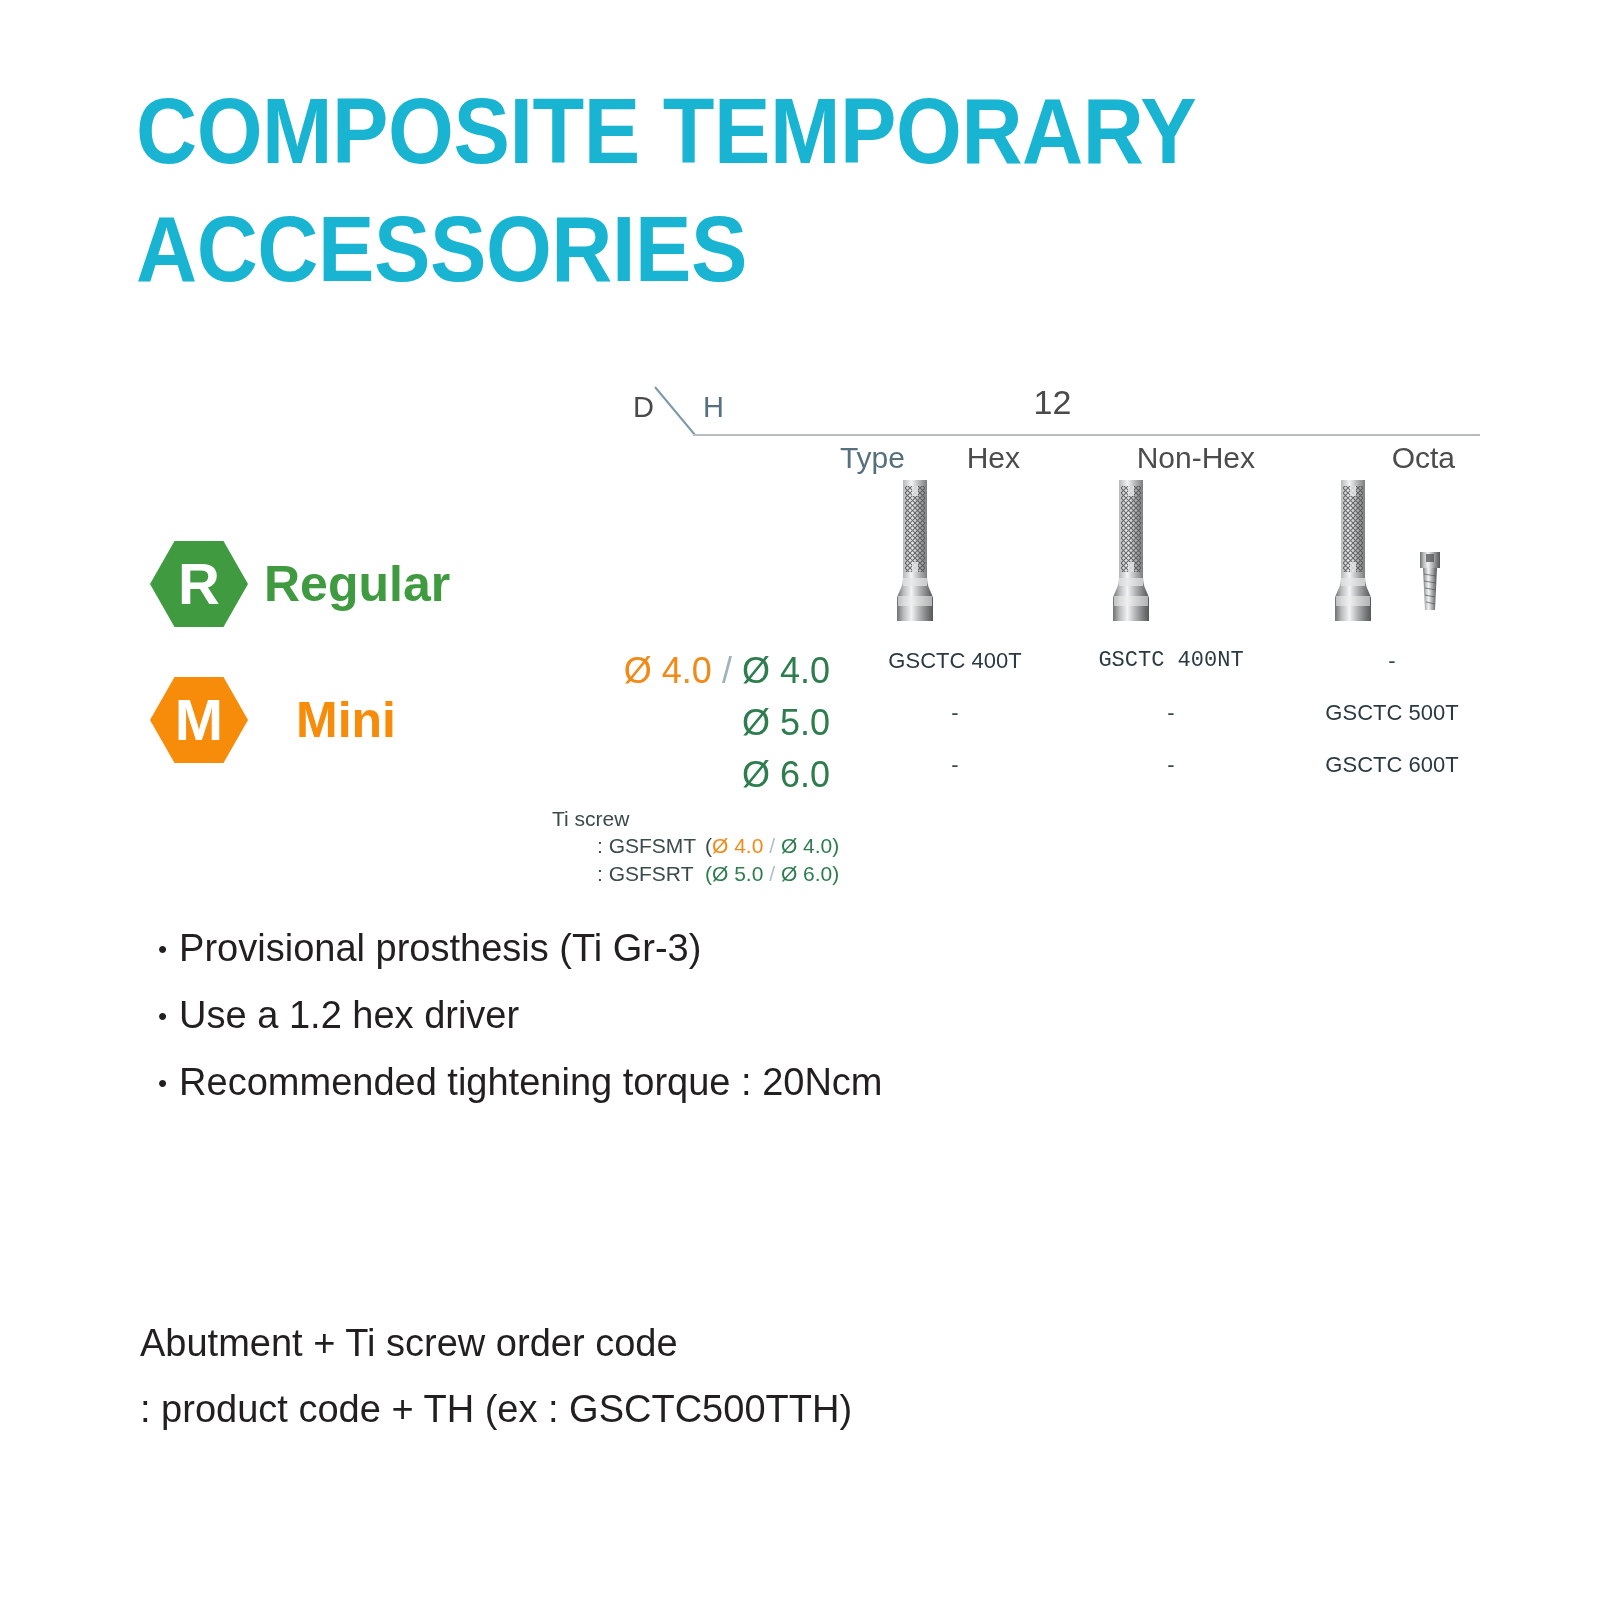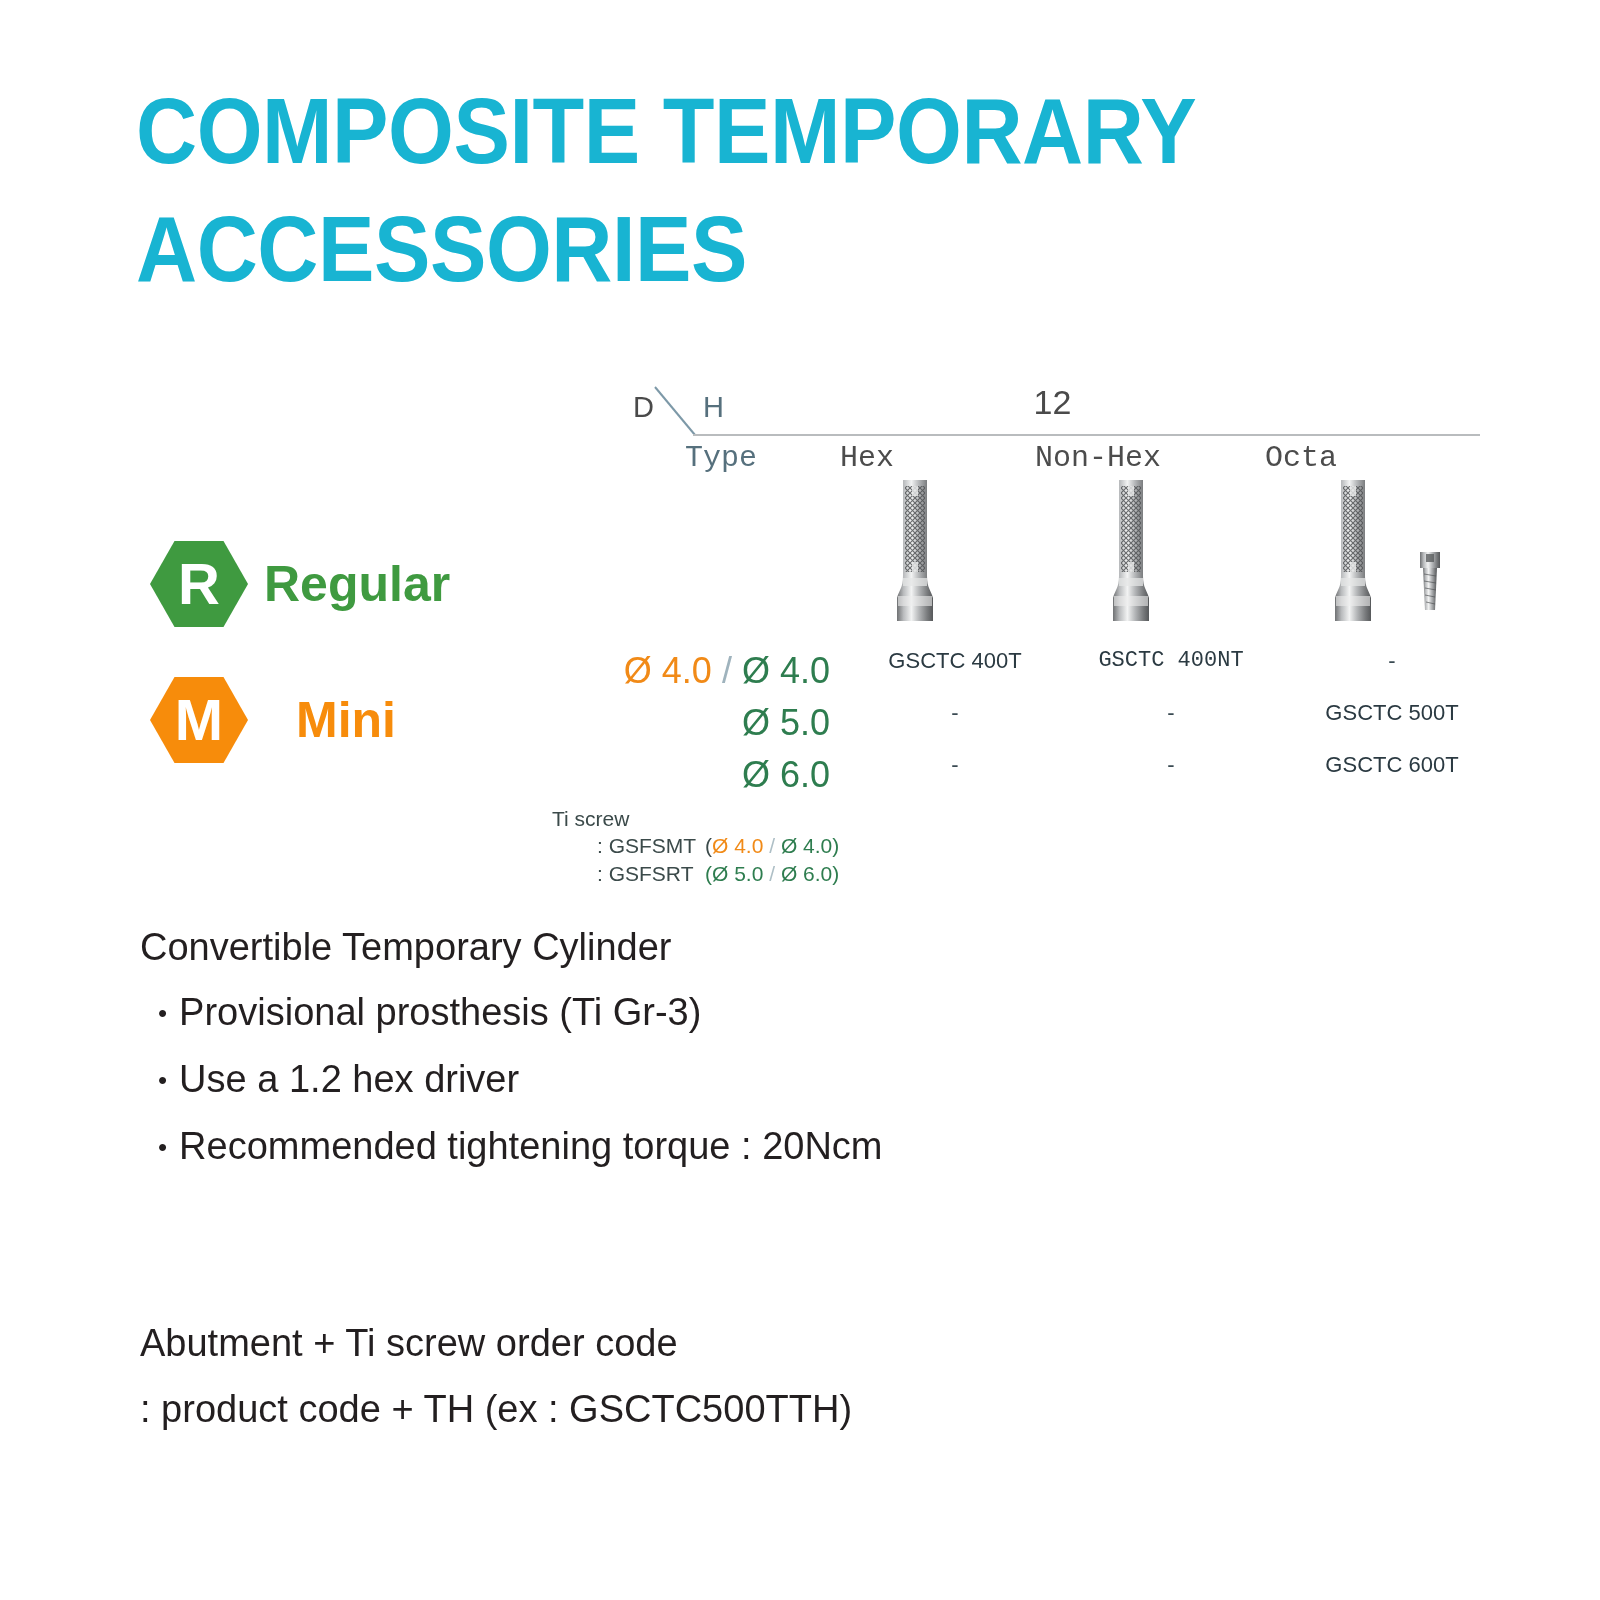--- a/index.html
+++ b/index.html
@@ -85,22 +85,22 @@
     font-family: "Liberation Sans", sans-serif;
   }
   #head-rule {
     position: absolute; left: 68px; top: 49px;
     width: 787px; height: 0;
     border-top: 2px solid #b9bcbe;
   }
   .col-head {
     position: absolute; top: 56px;
     font-size: 30px; color: #4c4c4c;
-    font-family: Liberation Mono, monospace;
-    text-align: left;
+    font-family: Liberation Sans, sans-serif;
+    text-align: right;
     white-space: nowrap;
   }
   #ch-type { color: #56707d; }
 
   
   #images-row { position: absolute; left: 0; top: 470px; width: 1600px; height: 170px; }
   .cyl {
     position: absolute;
     width: 50px; height: 145px;
     top: 8px;
@@ -302,21 +302,20 @@
   <div class="tn-line">
     <span class="tn-code">: GSFSMT</span><span>(</span><span class="tn-orange">Ø 4.0</span> <span class="tn-gray">/</span> <span class="tn-green">Ø 4.0</span><span class="tn-green">)</span>
   </div>
 
   <div class="tn-line">
     <span class="tn-code">: GSFSRT</span><span class="tn-green">(</span><span class="tn-green">Ø 5.0</span> <span class="tn-gray">/</span> <span class="tn-green">Ø 6.0</span><span class="tn-green">)</span>
   </div>
 </div>
 
 <div id="desc">
-  <div class="d-head">Convertible Temporary Cylinder</div>
   <div class="d-bullet">Provisional prosthesis (Ti Gr-3)</div>
   <div class="d-bullet">Use a 1.2 hex driver</div>
   <div class="d-bullet">Recommended tightening torque : 20Ncm</div>
 </div>
 
 <div id="order">
   <div class="o-line">Abutment + Ti screw order code</div>
   <div class="o-line">: product code + TH (ex : GSCTC500TTH)</div>
 </div>
 

